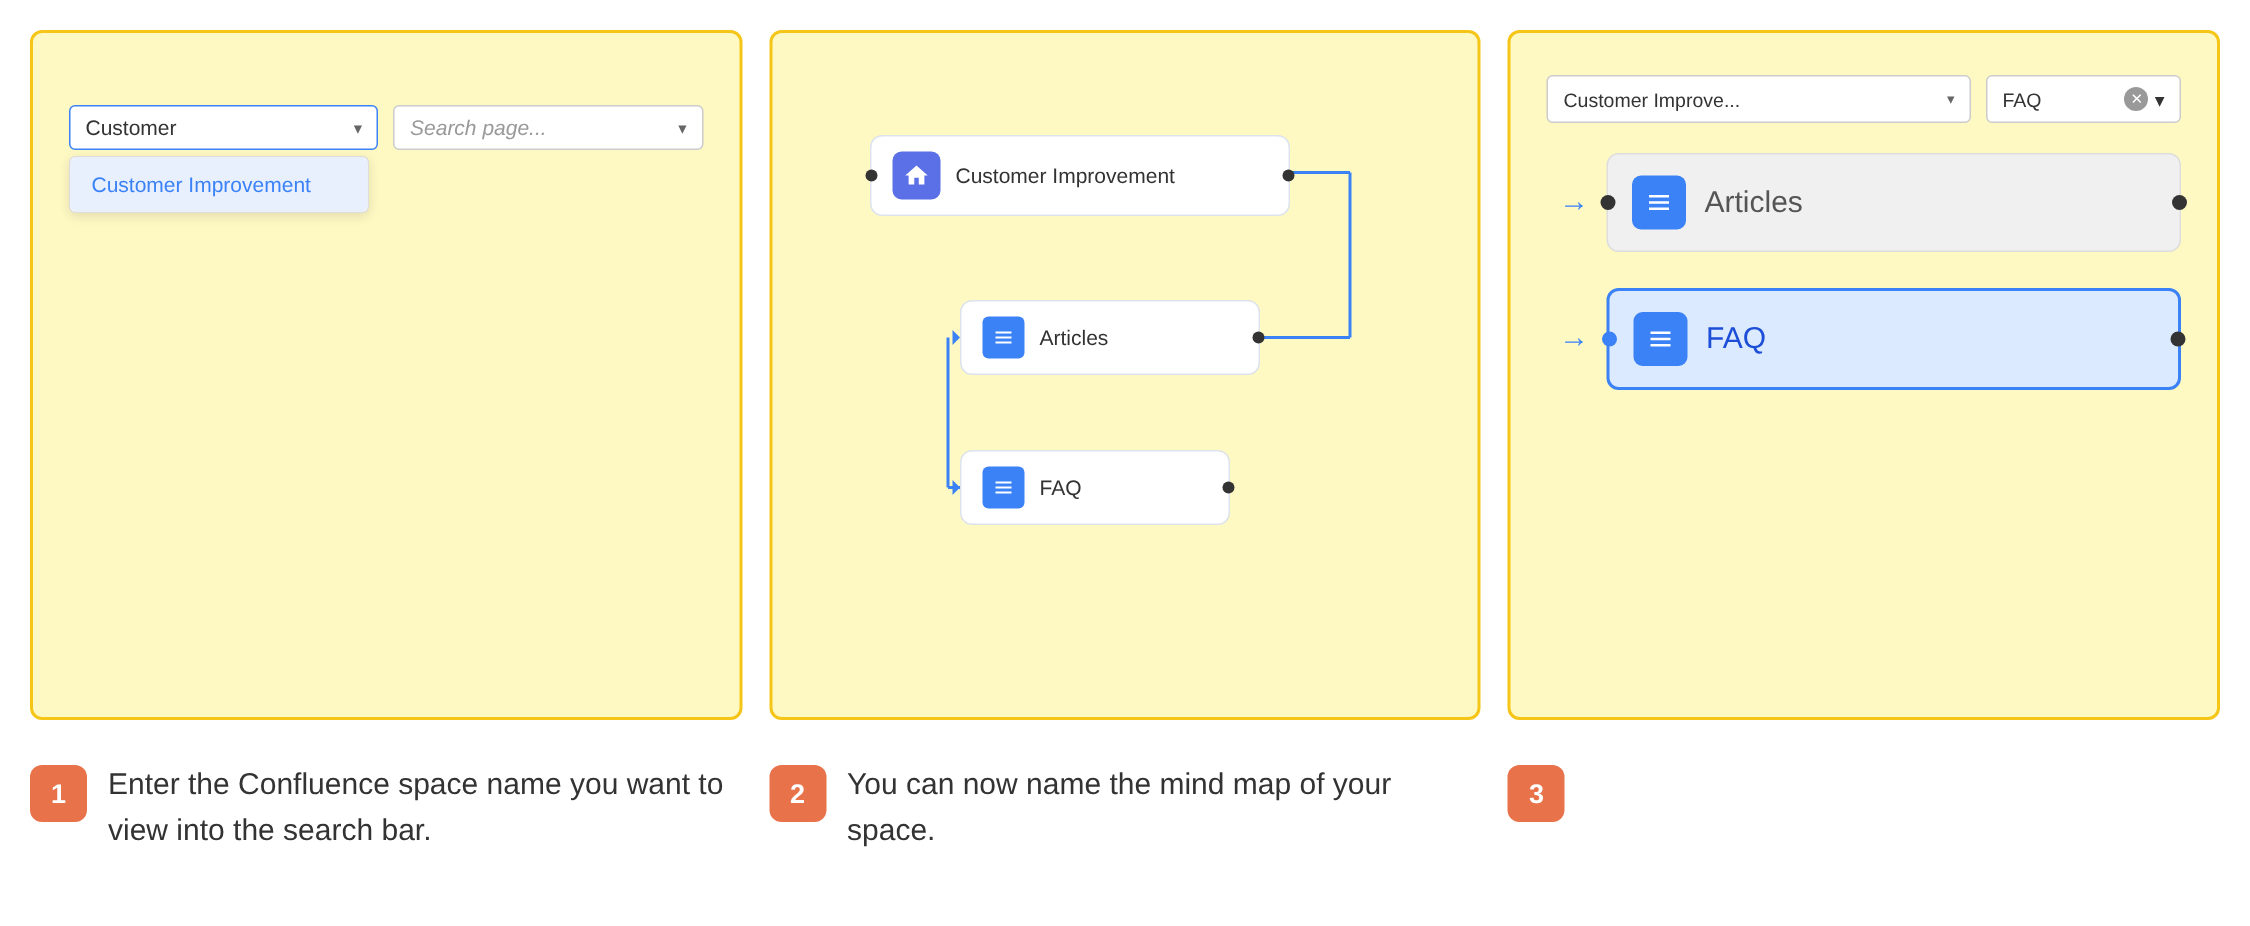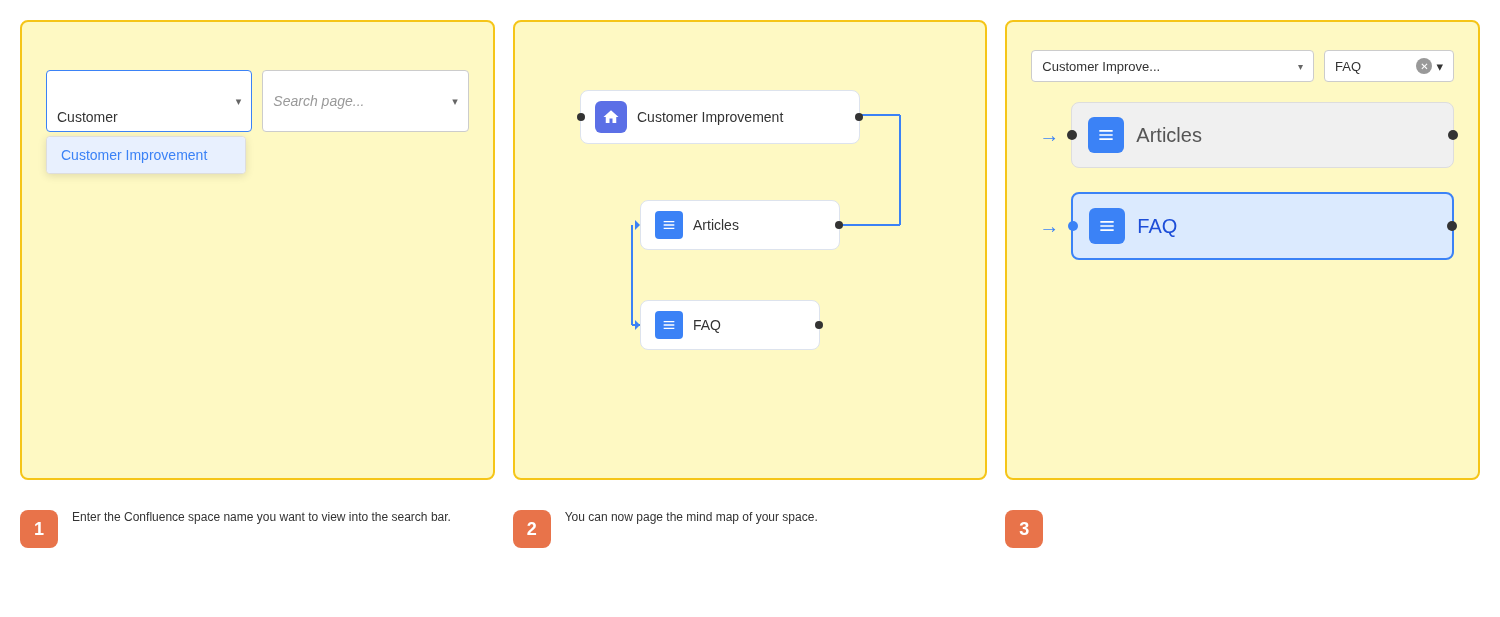--- a/index.html
+++ b/index.html
@@ -62,21 +62,20 @@
       padding: 6px 10px;
       font-size: 14px;
       color: #333;
       background: #fff;
       cursor: pointer;
       flex: 1;
     }
 
     .dropdown-select .dd-text {
       flex: 1;
-      margin-top: 32px;
     }
 
     .dropdown-select .dd-arrow {
       color: #666;
       font-size: 11px;
       margin-left: 6px;
     }
 
     .dropdown-select-2 {
       display: flex;
@@ -325,21 +324,21 @@
       font-size: 18px;
       font-weight: bold;
       display: flex;
       align-items: center;
       justify-content: center;
       flex-shrink: 0;
       margin-top: 2px;
     }
 
     .instruction-text {
-      font-size: 12px;
+      font-size: 20px;
       color: #333;
       line-height: 1.55;
     }
   </style>
 </head>
 <body>
 
 <div class="main-container">
 
   <div class="panel panel-1">
@@ -461,20 +460,20 @@
   <div class="instruction-item">
     <div class="step-badge">
       <span>1</span>
     </div>
     <p class="instruction-text">Enter the Confluence space name you want to view into the search bar.</p>
   </div>
   <div class="instruction-item">
     <div class="step-badge">
       <span>2</span>
     </div>
-    <p class="instruction-text">You can now page the mind map of your space.</p>
+    <p class="instruction-text">You can now name the mind map of your space.</p>
   </div>
   <div class="instruction-item">
     <div class="step-badge">
       <span>3</span>
     </div>
   </div>
 </div>
 
 </body></html>

